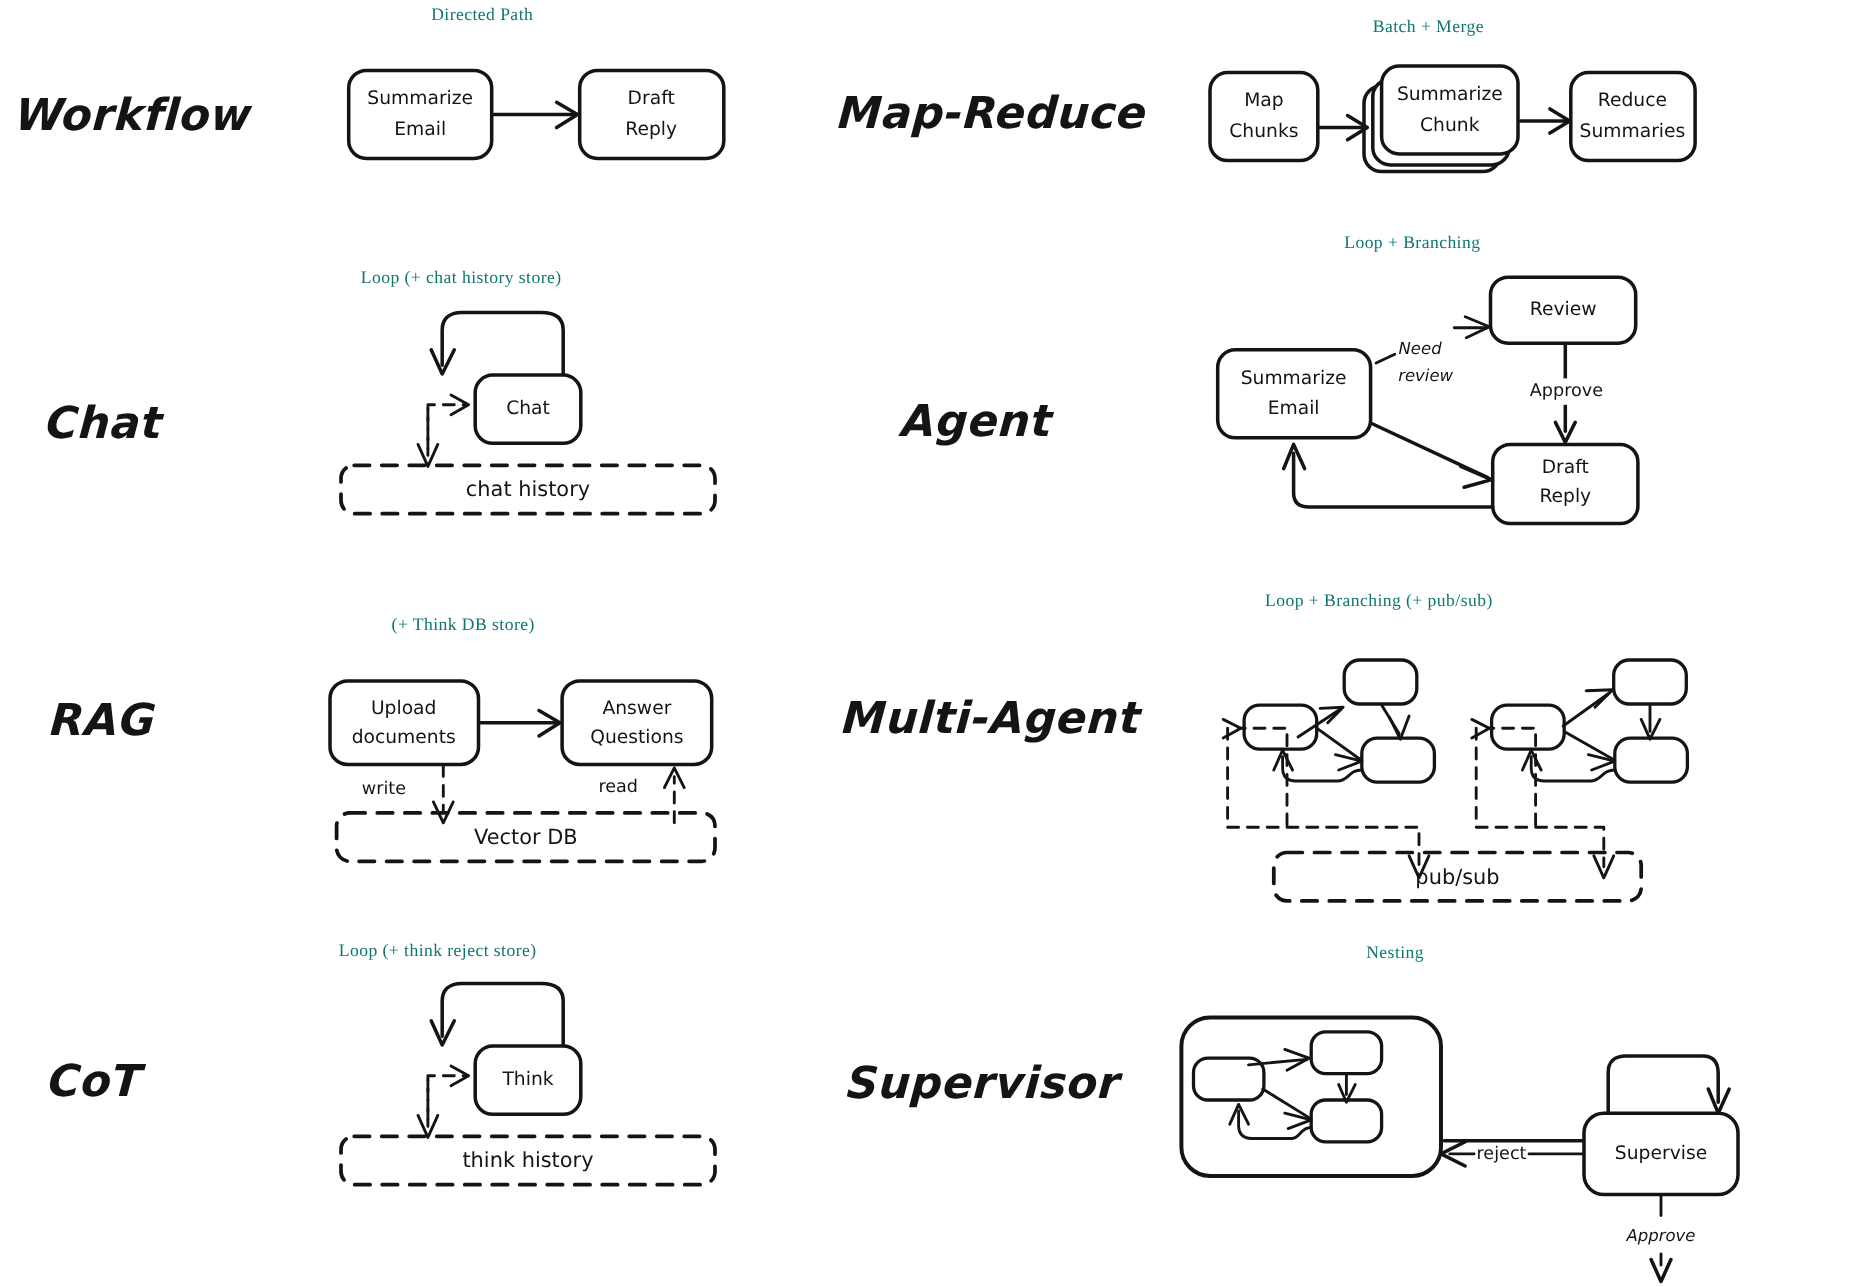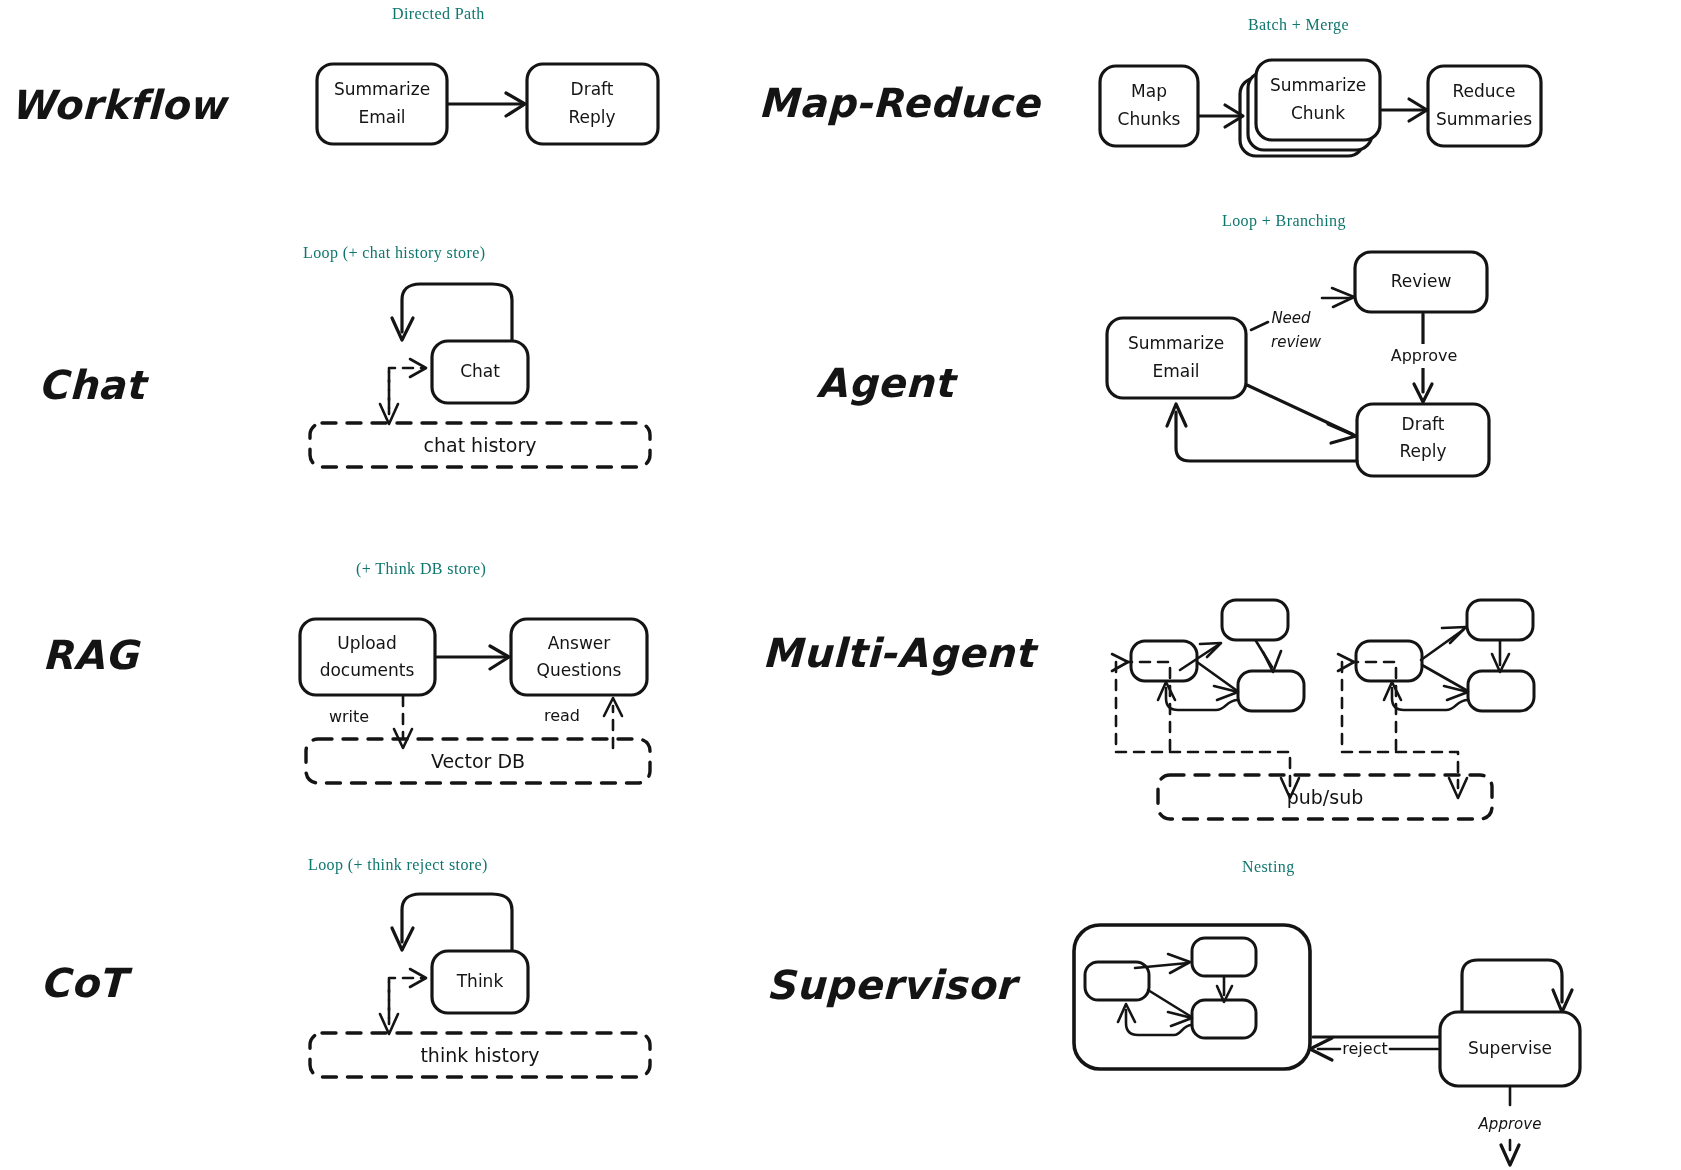--- a/index.html
+++ b/index.html
@@ -78,23 +78,24 @@
   <div class="rowlabel" style="left:762px;top:80px;">Map-Reduce</div>
   <div class="rowlabel" style="left:42px;top:362px;">Chat</div>
   <div class="rowlabel" style="left:820px;top:360px;">Agent</div>
   <div class="rowlabel" style="left:46px;top:632px;">RAG</div>
   <div class="rowlabel" style="left:766px;top:630px;">Multi-Agent</div>
   <div class="rowlabel" style="left:44px;top:960px;">CoT</div>
   <div class="rowlabel" style="left:770px;top:962px;">Supervisor</div>
 
   <div class="caption" style="left:392px;top:5px;">Directed Path</div>
   <div class="caption" style="left:1248px;top:16px;text-align:right;">Batch + Merge</div>
-  <div class="caption" style="left:303px;top:244px;">Loop (+ chat history store)</div>
+  <div class="caption" style="left:328px;top:244px;">Loop (+ chat history store)</div>
   <div class="caption" style="left:1222px;top:212px;">Loop + Branching</div>
   <div class="caption" style="left:356px;top:560px;">(+ Think DB store)</div>
+  <div class="caption" style="left:1150px;top:538px;">Loop + Branching (+ pub/sub)</div>
   <div class="caption" style="left:308px;top:856px;">Loop (+ think reject store)</div>
   <div class="caption" style="left:1242px;top:858px;">Nesting</div>
 
   <svg viewBox="0 0 1681 1170">
 
     <g>
       <rect class="box" x="317" y="64" rx="16" ry="16" width="130" height="80"></rect>
       <text class="nodetext" x="382" y="90">Summarize</text>
       <text class="nodetext" x="382" y="118">Email</text>
 

